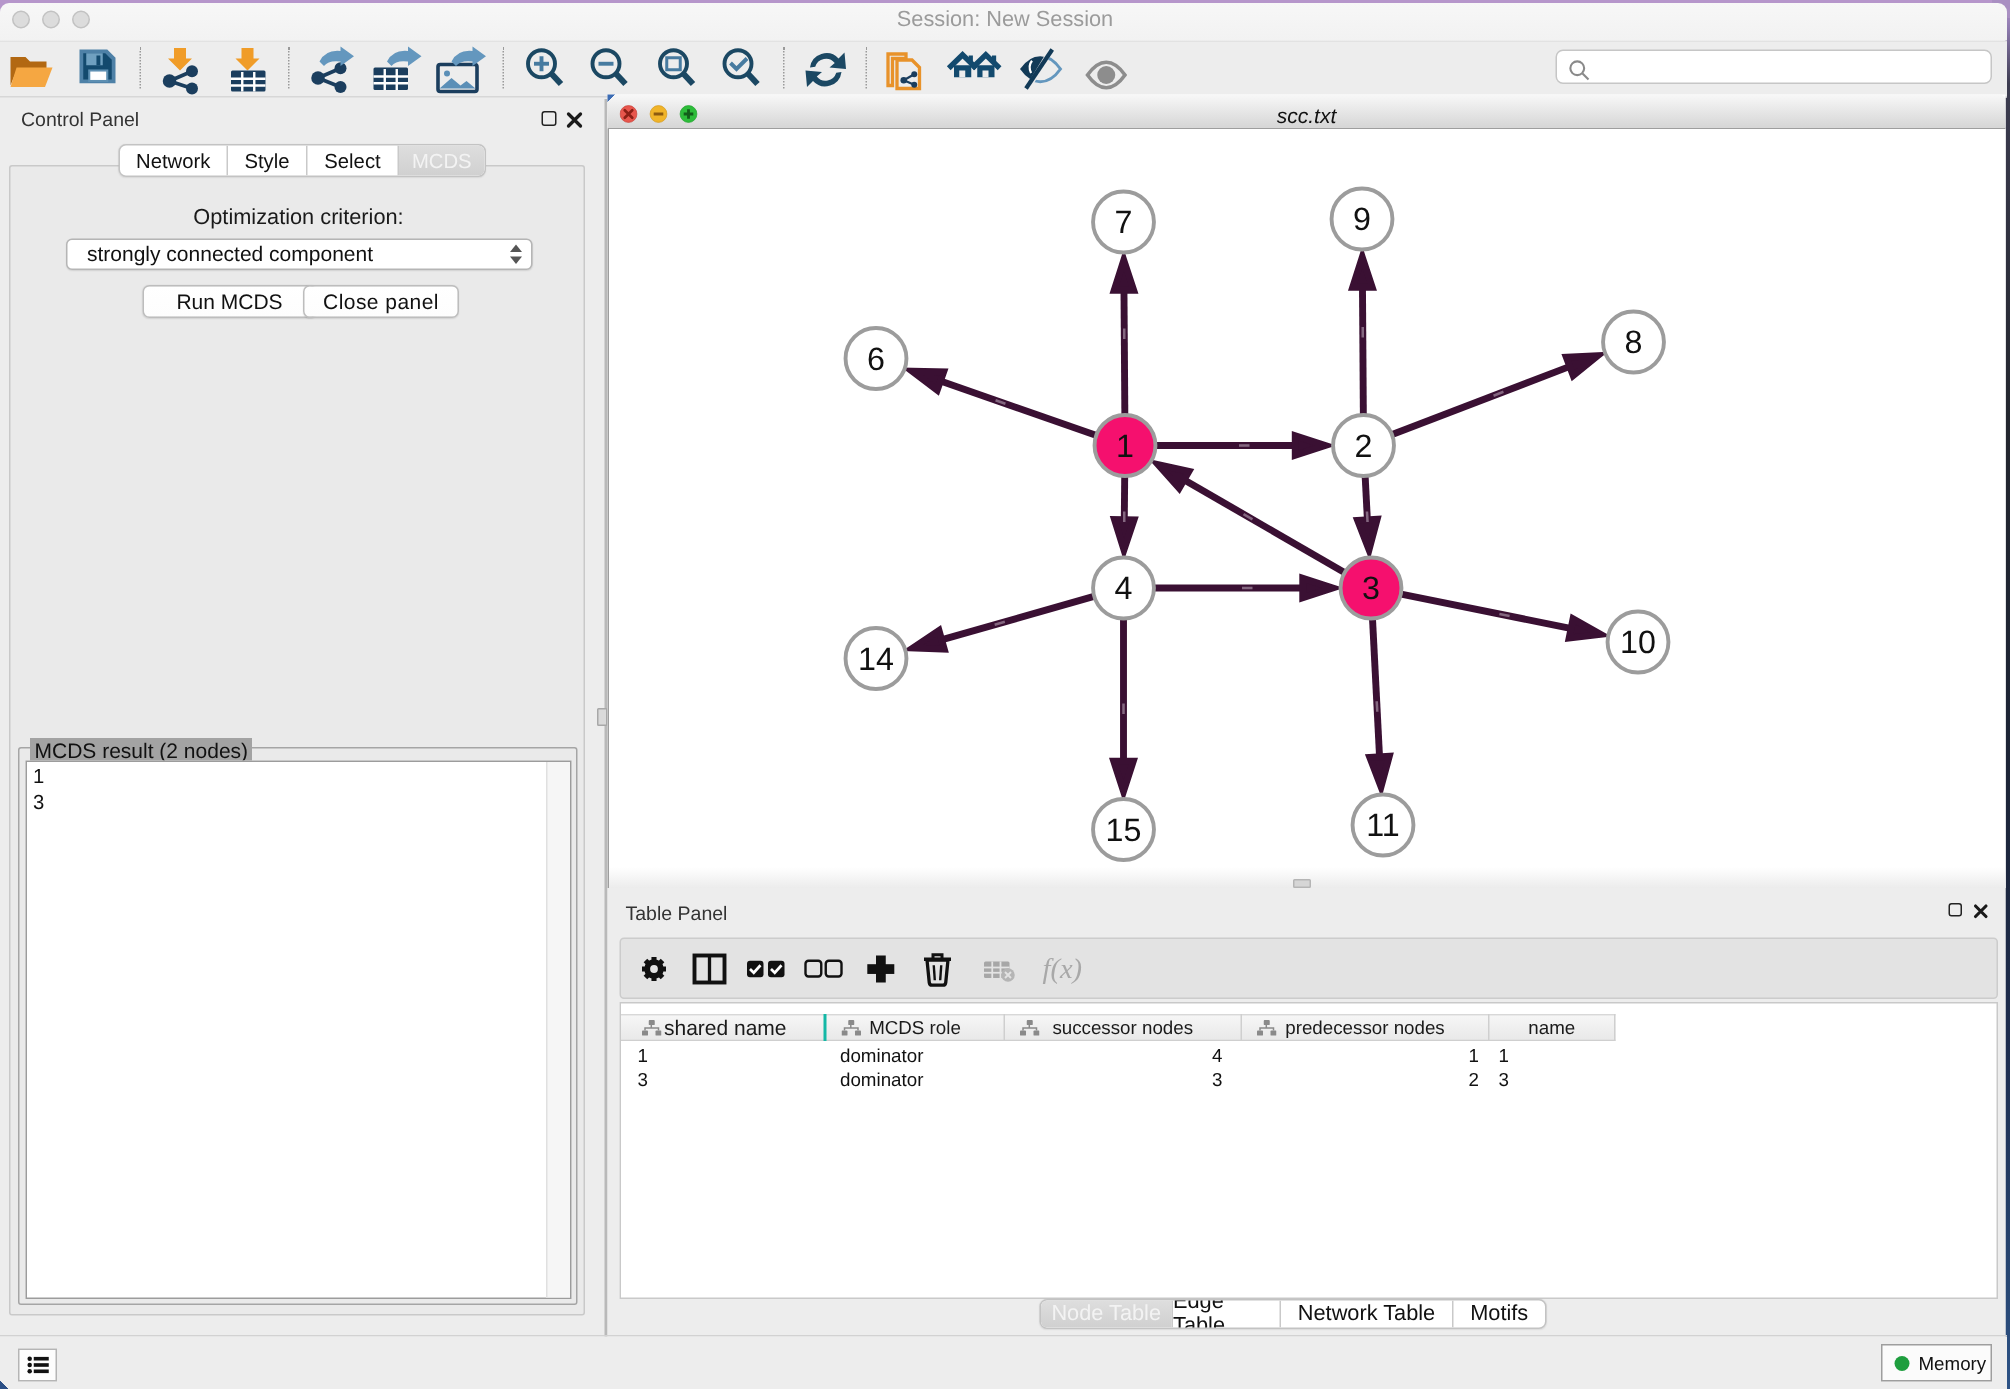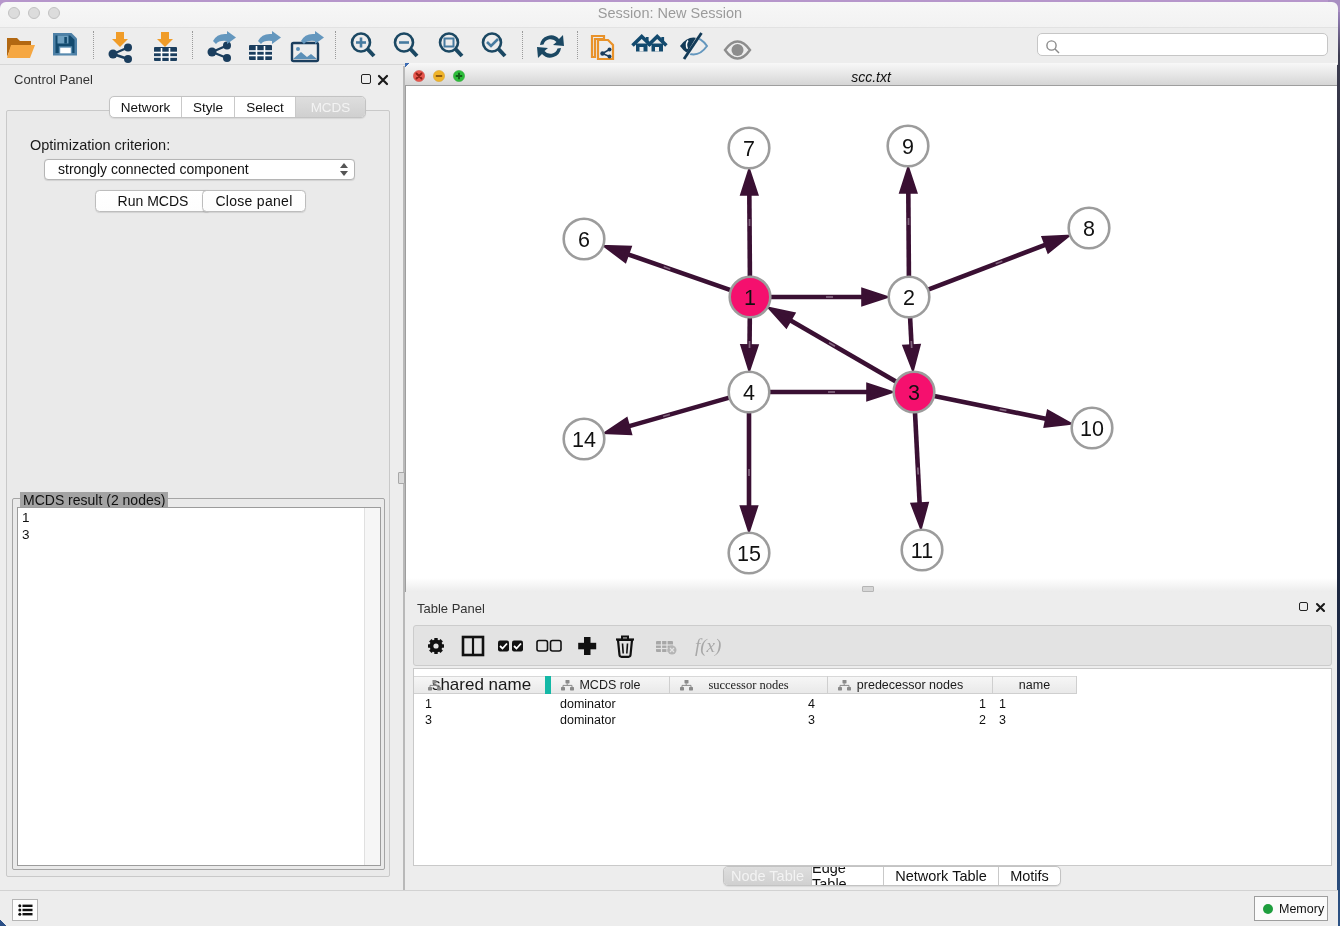--- a/index.html
+++ b/index.html
@@ -1,19 +1,19 @@
 <!DOCTYPE html>
 <html><head><meta charset="utf-8">
 <style>
 *{margin:0;padding:0;box-sizing:border-box;}
 body{width:1340px;height:926px;overflow:hidden;position:relative;background:#ededed;
  font-family:"Liberation Sans",sans-serif;-webkit-font-smoothing:antialiased;}
 .abs{position:absolute;}
 .sep{position:absolute;top:31px;height:28px;width:0;border-left:1px dotted #9a9a9a;}
-.seg{position:absolute;display:flex;font-size:13.5px;background:#fff;border:1px solid #c3c3c3;border-radius:5px;overflow:hidden;box-shadow:0 0.5px 1px rgba(0,0,0,0.08);margin-left:30px;}
+.seg{position:absolute;display:flex;font-size:13.5px;background:#fff;border:1px solid #c3c3c3;border-radius:5px;overflow:hidden;box-shadow:0 0.5px 1px rgba(0,0,0,0.08);}
 .seg div{display:flex;align-items:center;justify-content:center;font-size:inherit;color:#111;border-right:1px solid #c9c9c9;}
 .seg div:last-child{border-right:none;}
 .seg .sel{background:linear-gradient(#dedede,#d0d0d0);color:#f3f3f3;}
 .btn{position:absolute;background:linear-gradient(#ffffff,#fdfdfd);border:1px solid #bdbdbd;border-radius:4.5px;display:flex;align-items:center;justify-content:center;font-size:13.5px;color:#111;box-shadow:0 0.5px 1px rgba(0,0,0,0.1);}
 </style></head>
 <body>
 
 <div class="abs" style="left:0;top:0;width:1340px;height:3px;background:#b696cb;"></div>
 <div class="abs" style="right:0;top:0;width:3px;height:926px;background:linear-gradient(#b696cb 0%,#8f7bb0 2%,#3c3c50 6%,#23262e 30%,#1c2436 55%,#1d2c4e 75%,#274672 92%,#2d5386 100%);"></div>
 <div class="abs" style="left:0;top:0;width:10px;height:10px;background:radial-gradient(circle at 10px 10px, transparent 8px, #b696cb 8.5px);"></div>
@@ -151,24 +151,24 @@
 <svg class="abs" style="left:377px;top:74px;" width="12" height="12" viewBox="0 0 12 12">
     <path d="M2 2 L10 10 M10 2 L2 10" stroke="#1a1a1a" stroke-width="2.2" stroke-linecap="round"></path>
   </svg>
 
 <div class="abs" style="left:6px;top:110px;width:384px;height:767px;background:#eaeaea;border:1px solid #c9c9c9;border-radius:2px;"></div>
 
 <div class="seg" style="left:79px;top:96px;height:22px;">
  <div style="width:72px;">Network</div>
  <div style="width:53px;">Style</div>
  <div style="width:61px;">Select</div>
- <div class="sel" style="width:69px;">MCDS</div>
+ <div class="sel" style="width:57px;">MCDS</div>
 </div>
 
-<div class="abs" style="left:6px;top:137px;width:386px;text-align:left;font-size:14.5px;color:#1a1a1a;margin-left:24px;">Optimization criterion:</div>
+<div class="abs" style="left:6px;top:137px;width:386px;text-align:center;font-size:14.5px;color:#1a1a1a;">Optimization criterion:</div>
 
 <div class="abs" style="left:44px;top:159px;width:311px;height:21px;background:#fff;border:1px solid #b5b5b5;border-radius:4px;box-shadow:0 0.5px 1px rgba(0,0,0,0.1);"></div>
 <div class="abs" style="left:58px;top:161px;font-size:14px;color:#111;">strongly connected component</div>
 <svg class="abs" style="left:338px;top:162px;" width="12" height="15" viewBox="0 0 12 15">
     <path d="M6 1 L10 6 H2 Z" fill="#555"></path>
     <path d="M6 14 L10 9 H2 Z" fill="#555"></path>
   </svg>
 
 <div class="btn" style="left:95px;top:190px;width:116px;height:22px;font-size:14px;">Run MCDS</div>
 <div class="btn" style="left:202px;top:190px;width:104px;height:22px;font-size:14px;letter-spacing:0.3px;">Close panel</div>
@@ -321,39 +321,39 @@
       </g>
  <circle cx="259" cy="25" r="4.5" fill="#777"></circle>
       <path d="M257 23 l4 4 m0 -4 l-4 4" stroke="#e3e3e3" stroke-width="1.3"></path>
     </g>
 
  <text x="282" y="27" font-family="Liberation Serif,serif" font-style="italic" font-size="19" fill="#a8a8a8">f(x)</text>
 </svg>
 
 <div class="abs" style="left:413px;top:668px;width:919px;height:198px;background:#fff;border:1px solid #c9c9c9;"></div>
 <div class="abs" style="left:414px;top:676px;width:663px;height:18px;background:linear-gradient(#f6f6f6,#e9e9e9);border-top:1px solid #d8d8d8;border-bottom:1px solid #cfcfcf;"></div>
-<div class="abs" style="left:418px;top:676px;width:133px;height:18px;border-right:6px solid #14b8a6;display:flex;align-items:center;justify-content:center;font-size:17px;color:#1a1a1a;">shared name</div>
+<div class="abs" style="left:418px;top:676px;width:133px;height:18px;border-right:2px solid #14b8a6;display:flex;align-items:center;justify-content:center;font-size:14px;color:#1a1a1a;">shared name</div>
 <svg class="abs" style="left:428px;top:680px;" width="13" height="11" viewBox="0 0 13 11">
     <g fill="#8a8a8a">
       <rect x="4.5" y="0" width="4" height="3.4" rx="0.6"></rect>
       <rect x="0" y="7" width="4" height="3.4" rx="0.6"></rect>
       <rect x="9" y="7" width="4" height="3.4" rx="0.6"></rect>
       <path d="M6.2 3.4 v2 M2 7 v-1.6 h9 V7" stroke="#8a8a8a" fill="none" stroke-width="1"></path>
     </g>
   </svg>
 <div class="abs" style="left:551px;top:676px;width:119px;height:18px;border-right:1px solid #cfcfcf;display:flex;align-items:center;justify-content:center;font-size:12.5px;color:#1a1a1a;">MCDS role</div>
 <svg class="abs" style="left:561px;top:680px;" width="13" height="11" viewBox="0 0 13 11">
     <g fill="#8a8a8a">
       <rect x="4.5" y="0" width="4" height="3.4" rx="0.6"></rect>
       <rect x="0" y="7" width="4" height="3.4" rx="0.6"></rect>
       <rect x="9" y="7" width="4" height="3.4" rx="0.6"></rect>
       <path d="M6.2 3.4 v2 M2 7 v-1.6 h9 V7" stroke="#8a8a8a" fill="none" stroke-width="1"></path>
     </g>
   </svg>
-<div class="abs" style="left:670px;top:676px;width:158px;height:18px;border-right:1px solid #cfcfcf;display:flex;align-items:center;justify-content:center;font-size:12.5px;color:#1a1a1a;font-family:Liberation Serif, serif;">successor nodes</div>
+<div class="abs" style="left:670px;top:676px;width:158px;height:18px;border-right:1px solid #cfcfcf;display:flex;align-items:center;justify-content:center;font-size:12.5px;color:#1a1a1a;">successor nodes</div>
 <svg class="abs" style="left:680px;top:680px;" width="13" height="11" viewBox="0 0 13 11">
     <g fill="#8a8a8a">
       <rect x="4.5" y="0" width="4" height="3.4" rx="0.6"></rect>
       <rect x="0" y="7" width="4" height="3.4" rx="0.6"></rect>
       <rect x="9" y="7" width="4" height="3.4" rx="0.6"></rect>
       <path d="M6.2 3.4 v2 M2 7 v-1.6 h9 V7" stroke="#8a8a8a" fill="none" stroke-width="1"></path>
     </g>
   </svg>
 <div class="abs" style="left:828px;top:676px;width:165px;height:18px;border-right:1px solid #cfcfcf;display:flex;align-items:center;justify-content:center;font-size:12.5px;color:#1a1a1a;">predecessor nodes</div>
 <svg class="abs" style="left:838px;top:680px;" width="13" height="11" viewBox="0 0 13 11">

